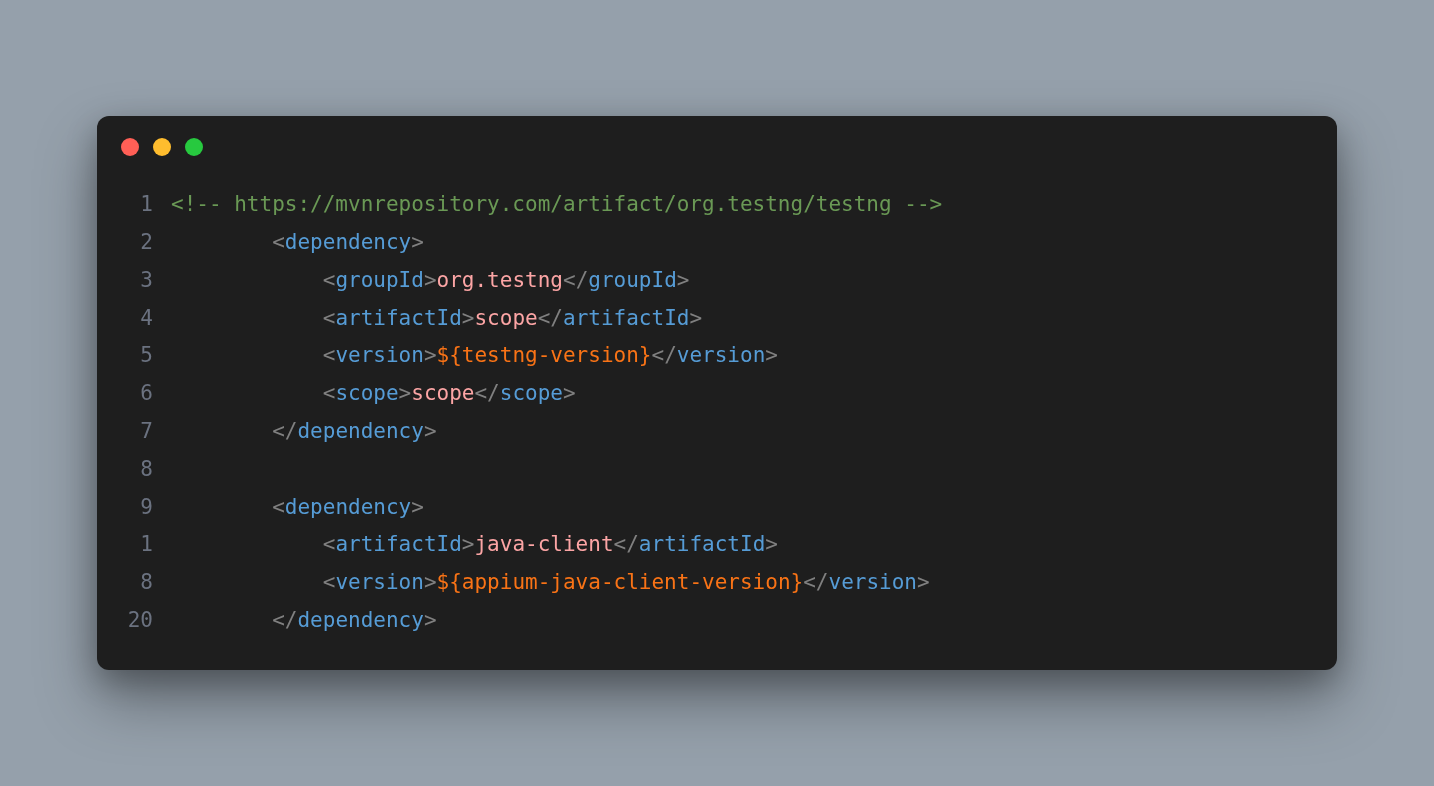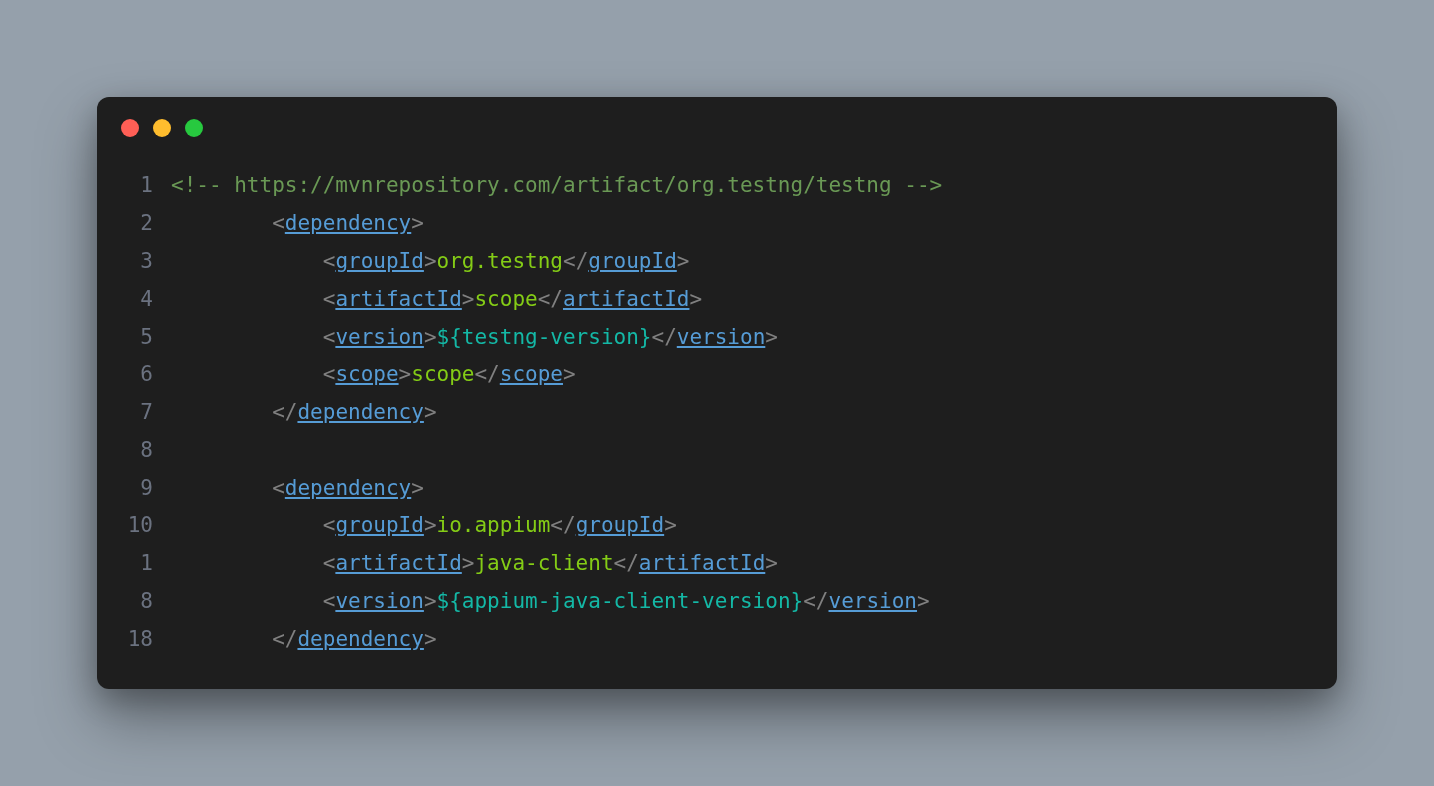--- a/index.html
+++ b/index.html
@@ -47,41 +47,40 @@
     color: #6b7280;
     padding-right: 18px;
     flex-shrink: 0;
     user-select: none;
   }
   .code-content {
     flex: 1;
   }
   .tok-comment { color: #6a9955; }
   .tok-punct { color: #808080; }
-  .tok-tag { color: #569cd6; text-decoration: underline; }
-  .tok-text { color: #84cc16; }
-  .tok-var { color: #14b8a6; }
+  .tok-tag { color: #569cd6; }
+  .tok-text { color: #fca5a5; }
+  .tok-var { color: #f97316; }
 </style>
 </head>
 <body>
 
 <div class="window">
   <div class="titlebar">
     <div class="dot dot-red"></div>
     <div class="dot dot-yellow"></div>
     <div class="dot dot-green"></div>
   </div>
   <div class="code-area" id="code-area">
       <div class="line"><span class="gutter">1</span><span class="code-content"><span></span><span class="tok-comment">&lt;!-- https://mvnrepository.com/artifact/org.testng/testng --&gt;</span></span></div>
       <div class="line"><span class="gutter">2</span><span class="code-content"><span>        </span><span class="tok-punct">&lt;</span><span class="tok-tag">dependency</span><span class="tok-punct">&gt;</span></span></div>
       <div class="line"><span class="gutter">3</span><span class="code-content"><span>            </span><span class="tok-punct">&lt;</span><span class="tok-tag">groupId</span><span class="tok-punct">&gt;</span><span class="tok-text">org.testng</span><span class="tok-punct">&lt;/</span><span class="tok-tag">groupId</span><span class="tok-punct">&gt;</span></span></div>
       <div class="line"><span class="gutter">4</span><span class="code-content"><span>            </span><span class="tok-punct">&lt;</span><span class="tok-tag">artifactId</span><span class="tok-punct">&gt;</span><span class="tok-text">scope</span><span class="tok-punct">&lt;/</span><span class="tok-tag">artifactId</span><span class="tok-punct">&gt;</span></span></div>
       <div class="line"><span class="gutter">5</span><span class="code-content"><span>            </span><span class="tok-punct">&lt;</span><span class="tok-tag">version</span><span class="tok-punct">&gt;</span><span class="tok-var">${testng-version}</span><span class="tok-punct">&lt;/</span><span class="tok-tag">version</span><span class="tok-punct">&gt;</span></span></div>
       <div class="line"><span class="gutter">6</span><span class="code-content"><span>            </span><span class="tok-punct">&lt;</span><span class="tok-tag">scope</span><span class="tok-punct">&gt;</span><span class="tok-text">scope</span><span class="tok-punct">&lt;/</span><span class="tok-tag">scope</span><span class="tok-punct">&gt;</span></span></div>
       <div class="line"><span class="gutter">7</span><span class="code-content"><span>        </span><span class="tok-punct">&lt;/</span><span class="tok-tag">dependency</span><span class="tok-punct">&gt;</span></span></div>
       <div class="line"><span class="gutter">8</span><span class="code-content"><span>        </span></span></div>
       <div class="line"><span class="gutter">9</span><span class="code-content"><span>        </span><span class="tok-punct">&lt;</span><span class="tok-tag">dependency</span><span class="tok-punct">&gt;</span></span></div>
-      <div class="line"><span class="gutter">10</span><span class="code-content"><span>            </span><span class="tok-punct">&lt;</span><span class="tok-tag">groupId</span><span class="tok-punct">&gt;</span><span class="tok-text">io.appium</span><span class="tok-punct">&lt;/</span><span class="tok-tag">groupId</span><span class="tok-punct">&gt;</span></span></div>
       <div class="line"><span class="gutter">1</span><span class="code-content"><span>            </span><span class="tok-punct">&lt;</span><span class="tok-tag">artifactId</span><span class="tok-punct">&gt;</span><span class="tok-text">java-client</span><span class="tok-punct">&lt;/</span><span class="tok-tag">artifactId</span><span class="tok-punct">&gt;</span></span></div>
       <div class="line"><span class="gutter">8</span><span class="code-content"><span>            </span><span class="tok-punct">&lt;</span><span class="tok-tag">version</span><span class="tok-punct">&gt;</span><span class="tok-var">${appium-java-client-version}</span><span class="tok-punct">&lt;/</span><span class="tok-tag">version</span><span class="tok-punct">&gt;</span></span></div>
-      <div class="line"><span class="gutter">18</span><span class="code-content"><span>        </span><span class="tok-punct">&lt;/</span><span class="tok-tag">dependency</span><span class="tok-punct">&gt;</span></span></div>
+      <div class="line"><span class="gutter">20</span><span class="code-content"><span>        </span><span class="tok-punct">&lt;/</span><span class="tok-tag">dependency</span><span class="tok-punct">&gt;</span></span></div>
     </div>
 </div>
 
 </body></html>

